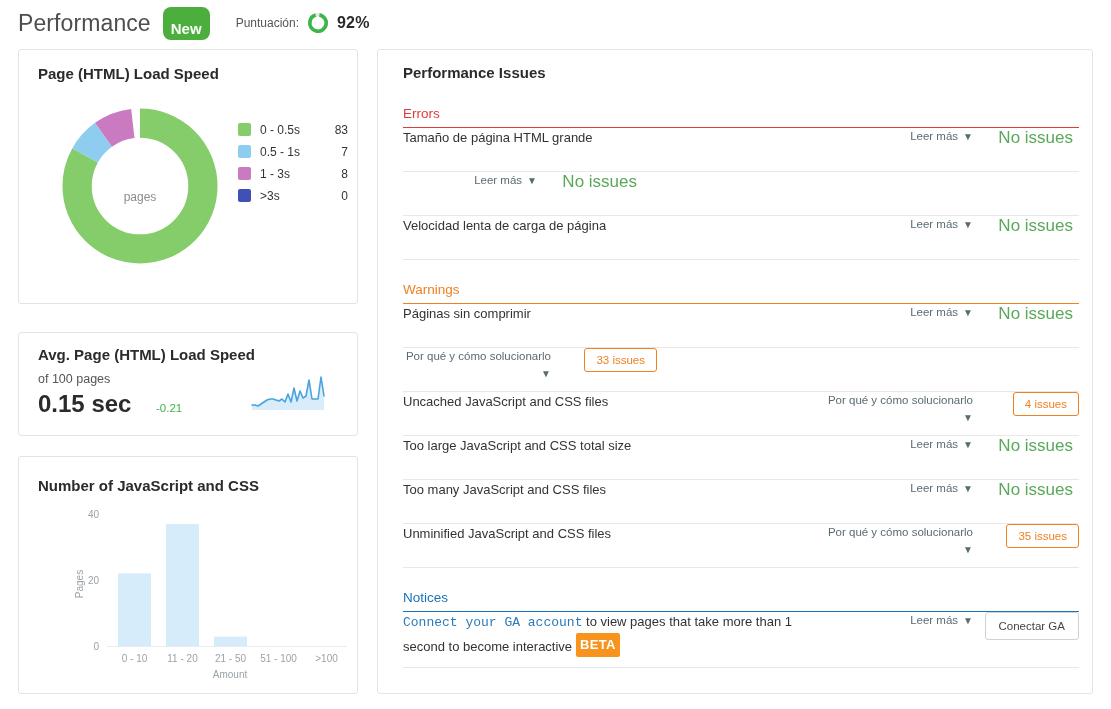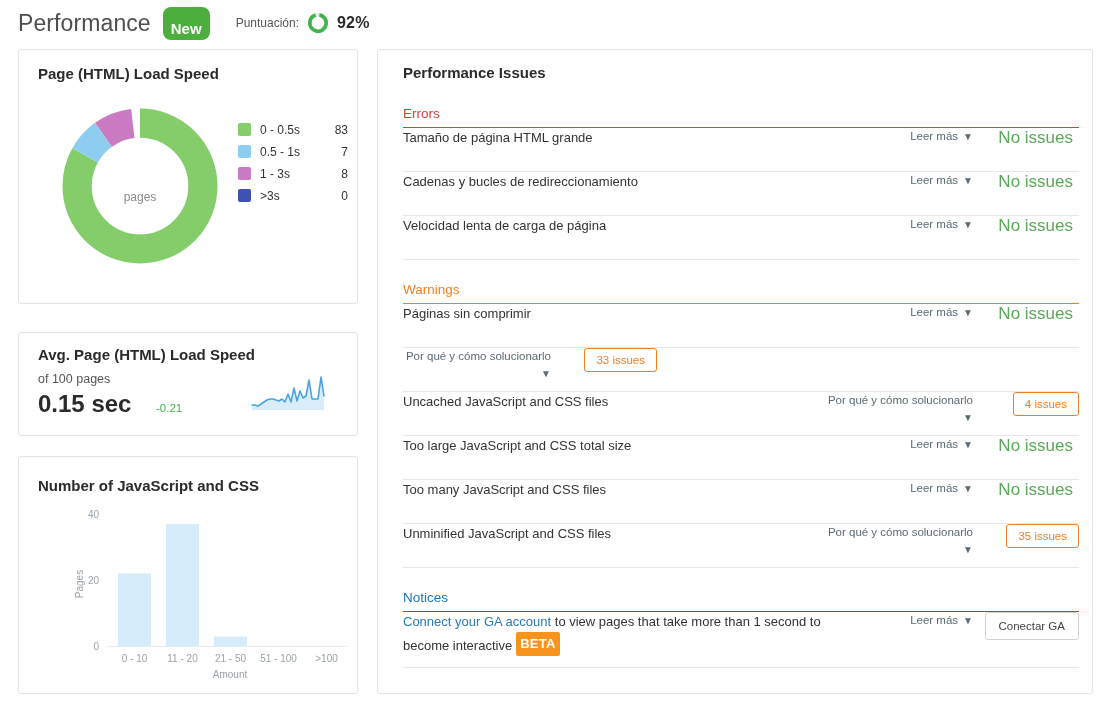--- a/index.html
+++ b/index.html
@@ -97,21 +97,21 @@
   .issue-row {
     position: relative;
     display: flex; align-items: flex-start;
     min-height: 44px;
     border-bottom: 1px solid #e8e8e8;
   }
   .issue-row:last-child { border-bottom: 1px solid #e8e8e8; }
   .issue-name {
     font-size: 13px; color: #333; flex: 1; padding-right: 12px; line-height: 1.55;
   }
-  .issue-name a { color: #2a7ab9; text-decoration: none; }
+  .issue-name a { color: #2a7ab9; text-decoration: none; font-family: Liberation Mono, monospace; }
   .beta-badge {
     display: inline-block; background: #f7941e; color: #fff;
     font-size: 13px; font-weight: 700; letter-spacing: .3px;
     padding: 2px 4px; border-radius: 2px; vertical-align: 2px;
     margin-left: 4px;
   }
   .issue-action {
     width: 136px; flex: none;
     font-size: 11.5px; color: #5a6b72;
     text-align: right; line-height: 1.45;
@@ -237,21 +237,20 @@
 
       <div class="sec-head errors">Errors</div>
       <div class="issue-row">
         <div class="issue-name">Tamaño de página HTML grande</div>
         <div class="issue-action"><span>Leer más</span><span class="chev">▼</span></div>
         <div class="issue-status">
             <span class="no-issues">No issues</span>
           </div>
       </div>
       <div class="issue-row">
-        <div class="issue-name">Cadenas y bucles de redireccionamiento</div>
         <div class="issue-action"><span>Leer más</span><span class="chev">▼</span></div>
         <div class="issue-status">
             <span class="no-issues">No issues</span>
           </div>
       </div>
       <div class="issue-row">
         <div class="issue-name">Velocidad lenta de carga de página</div>
         <div class="issue-action"><span>Leer más</span><span class="chev">▼</span></div>
         <div class="issue-status">
             <span class="no-issues">No issues</span>

